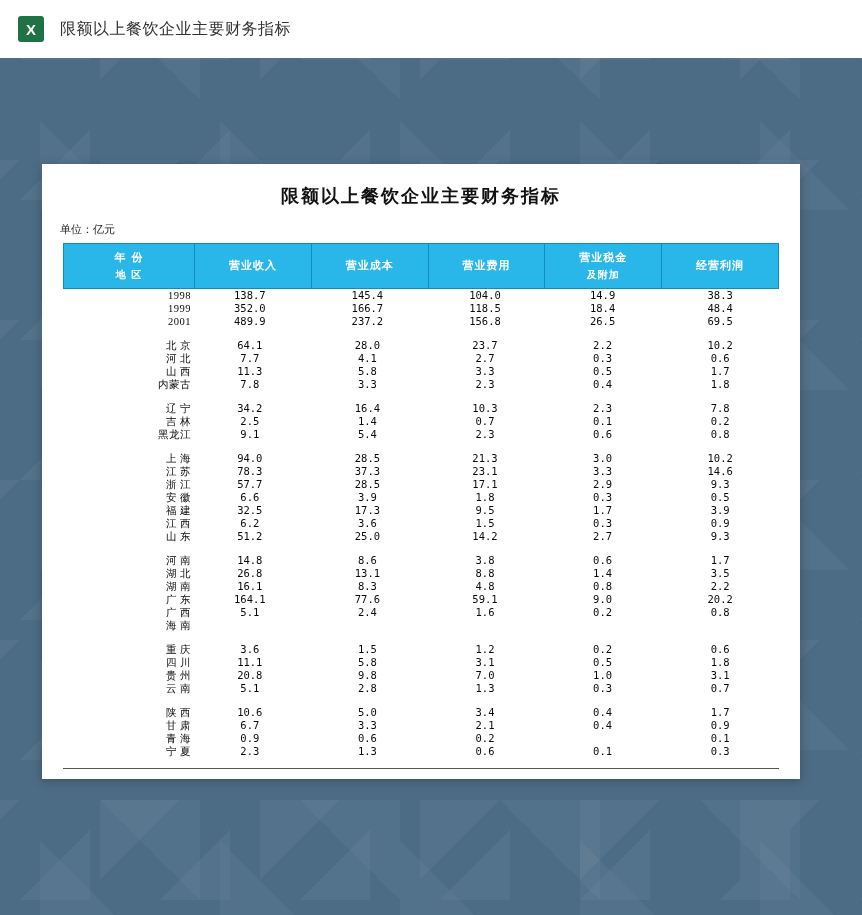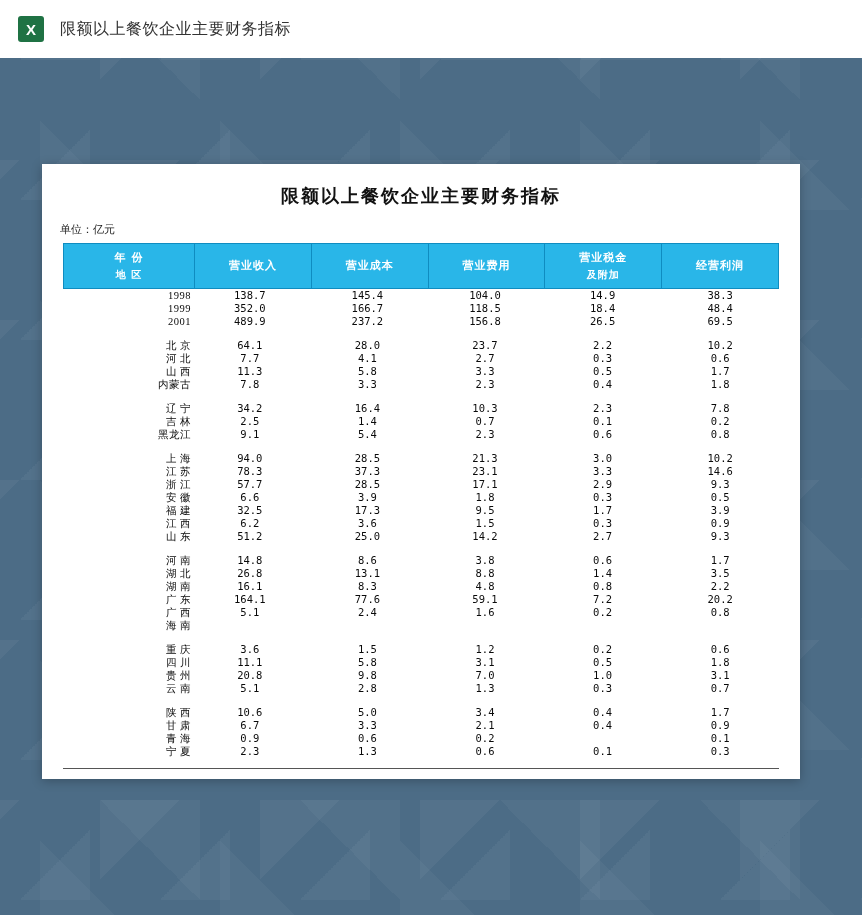--- a/index.html
+++ b/index.html
@@ -363,21 +363,21 @@
           <td class="num">8.3</td>
           <td class="num">4.8</td>
           <td class="num">0.8</td>
           <td class="num">2.2</td>
         </tr>
         <tr>
           <td class="label">广    东</td>
           <td class="num">164.1</td>
           <td class="num">77.6</td>
           <td class="num">59.1</td>
-          <td class="num">7.2</td>
+          <td class="num">9.0</td>
           <td class="num">20.2</td>
         </tr>
         <tr>
           <td class="label">广    西</td>
           <td class="num">5.1</td>
           <td class="num">2.4</td>
           <td class="num">1.6</td>
           <td class="num">0.2</td>
           <td class="num">0.8</td>
         </tr>

